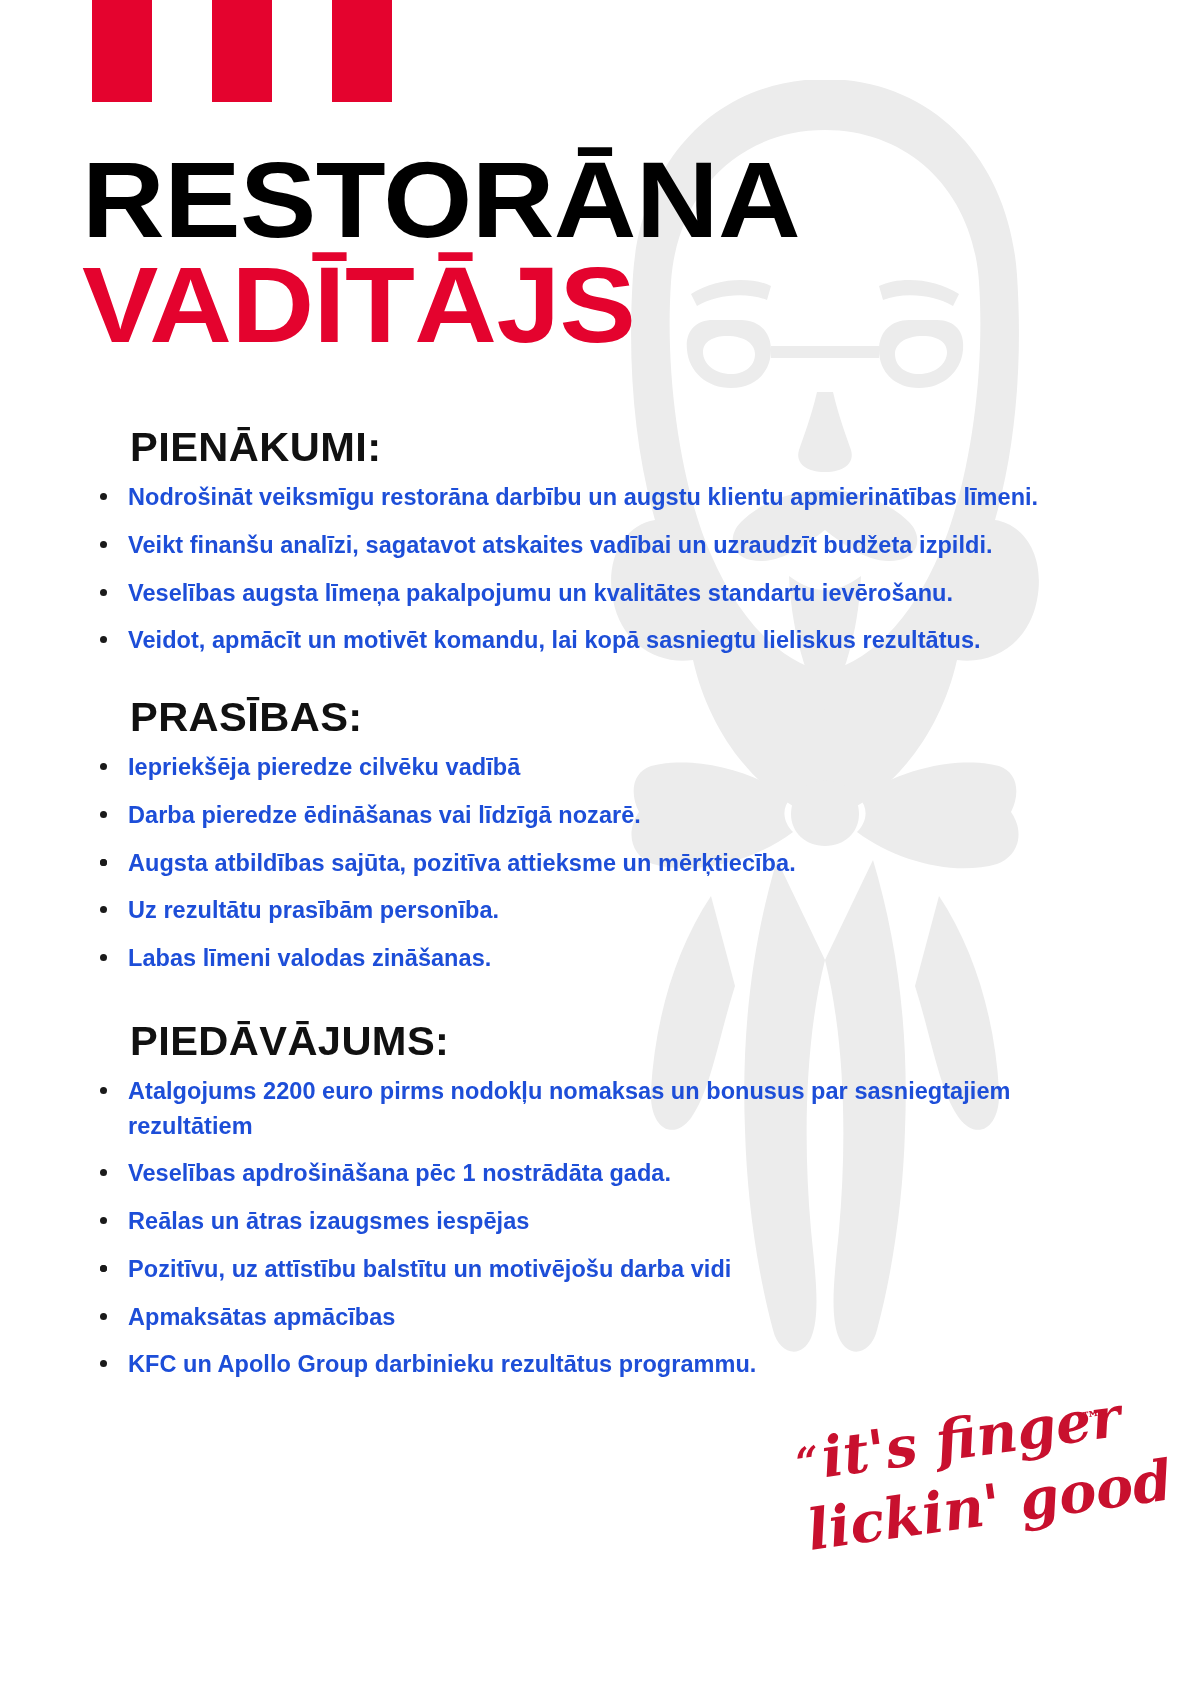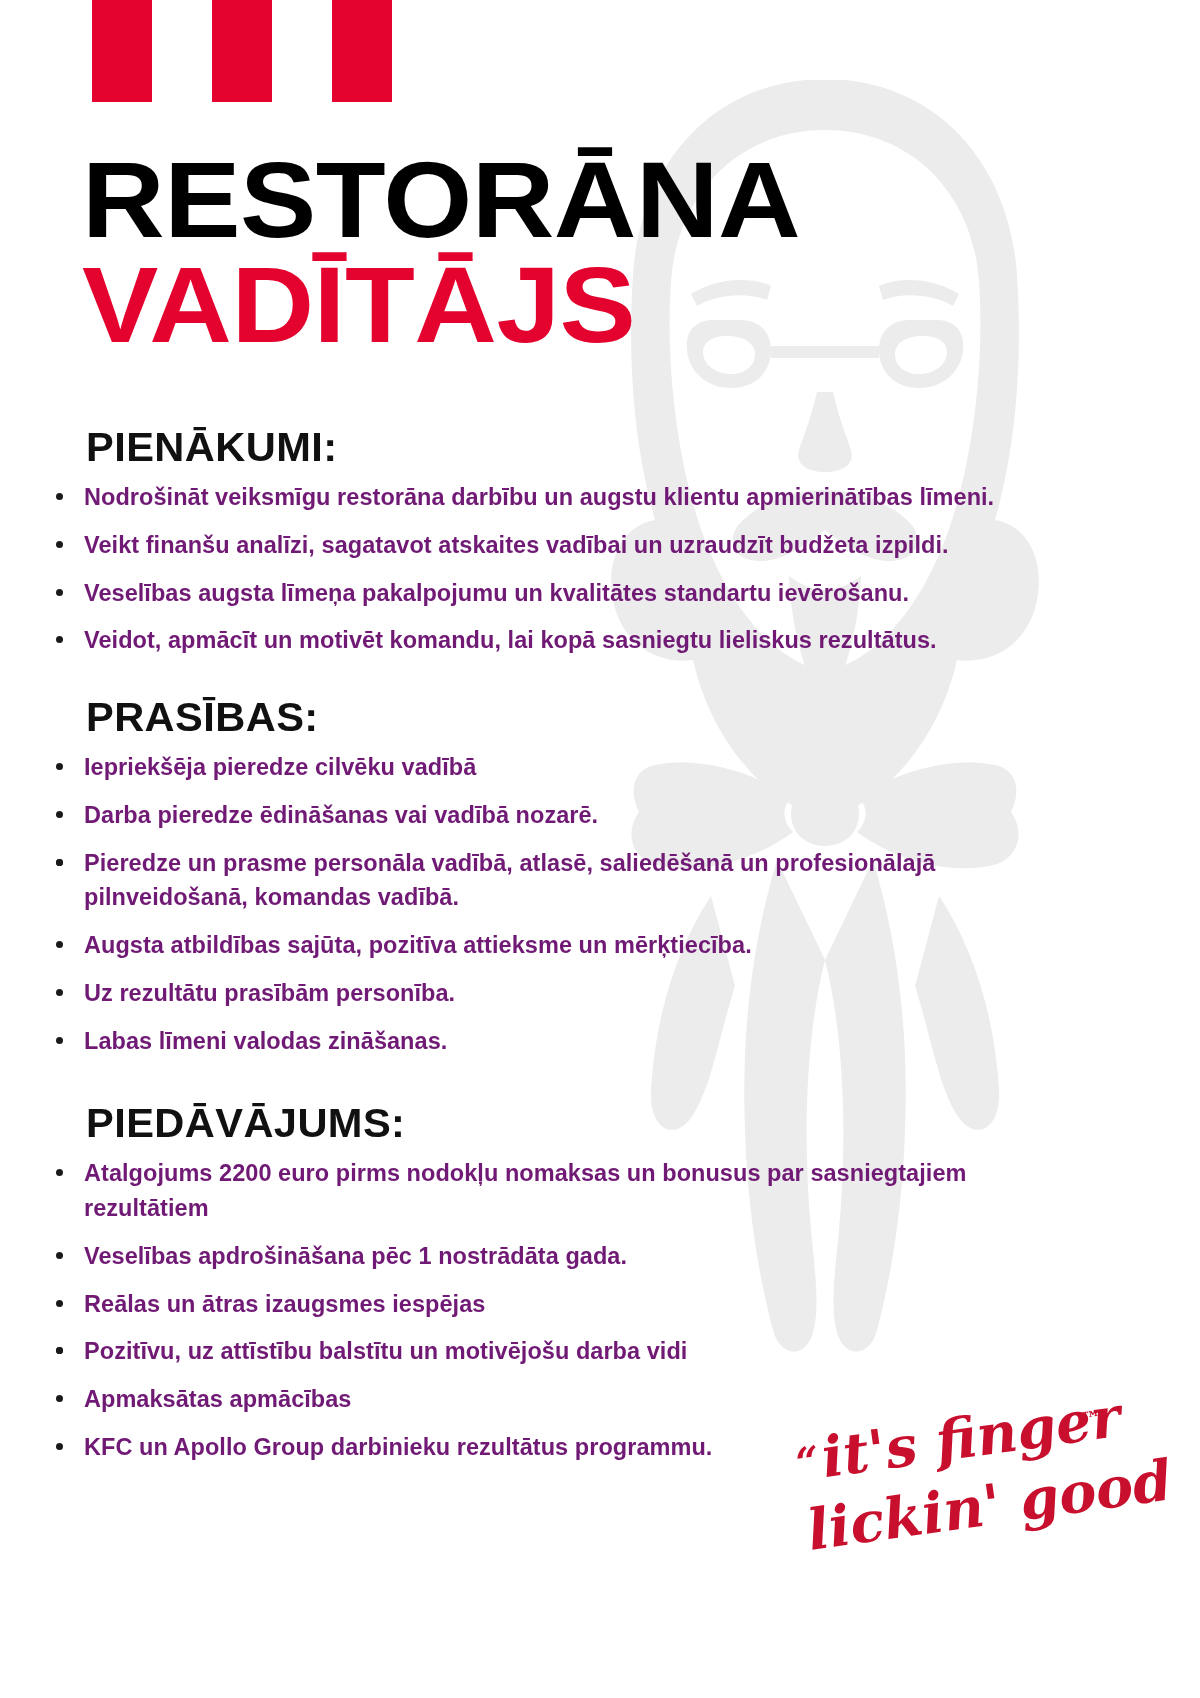--- a/index.html
+++ b/index.html
@@ -65,21 +65,21 @@
   #title-line-2 { color: #e4032e; margin-top: 6px; }
 
   
   #content {
     position: absolute;
     left: 0;
     top: 425px;
     width: 1200px;
     z-index: 2;
   }
-  .section { margin-bottom: 6px; }
+  .section { margin-bottom: 6px; margin-left: 44px; }
   .section-heading {
     font-family: "Liberation Sans Narrow", "Liberation Sans", "DejaVu Sans", sans-serif;
     font-weight: 700;
     font-size: 40px;
     color: #111111;
     letter-spacing: 0.4px;
     margin: 0 0 10px 86px;
     transform: scaleX(1.04);
     transform-origin: left center;
   }
@@ -90,21 +90,21 @@
   }
   .bullet-item {
     position: relative;
     margin: 0 0 13px 0;
     padding-left: 84px;
     padding-right: 110px;
     font-family: "Liberation Sans Narrow", "Liberation Sans", "DejaVu Sans", sans-serif;
     font-weight: 700;
     font-size: 23.5px;
     line-height: 1.48;
-    color: #701a75;
+    color: #1d4ed8;
     letter-spacing: 0.05px;
   }
   .bullet-dot {
     position: absolute;
     left: 56px;
     top: 13px;
     width: 7px;
     height: 7px;
     border-radius: 50%;
     background: #1a1a1a;
@@ -232,28 +232,24 @@
 
     <div class="section">
       <div class="section-heading">PRASĪBAS:</div>
       <ul class="bullet-list">
         <li class="bullet-item">
           <span class="bullet-dot"></span>
           <span>Iepriekšēja pieredze cilvēku vadībā</span>
         </li>
         <li class="bullet-item">
           <span class="bullet-dot"></span>
-          <span>Darba pieredze ēdināšanas vai vadībā nozarē.</span>
-        </li>
-        <li class="bullet-item">
-          <span class="bullet-dot"></span>
-        </li>
-        <li class="bullet-item">
-          <span class="bullet-dot"></span>
-          <span>Pieredze un prasme personāla vadībā, atlasē, saliedēšanā un profesionālajā pilnveidošanā, komandas vadībā.</span>
+          <span>Darba pieredze ēdināšanas vai līdzīgā nozarē.</span>
+        </li>
+        <li class="bullet-item">
+          <span class="bullet-dot"></span>
         </li>
         <li class="bullet-item">
           <span class="bullet-dot"></span>
           <span>Augsta atbildības sajūta, pozitīva attieksme un mērķtiecība.</span>
         </li>
         <li class="bullet-item">
           <span class="bullet-dot"></span>
           <span>Uz rezultātu prasībām personība.</span>
         </li>
         <li class="bullet-item">

